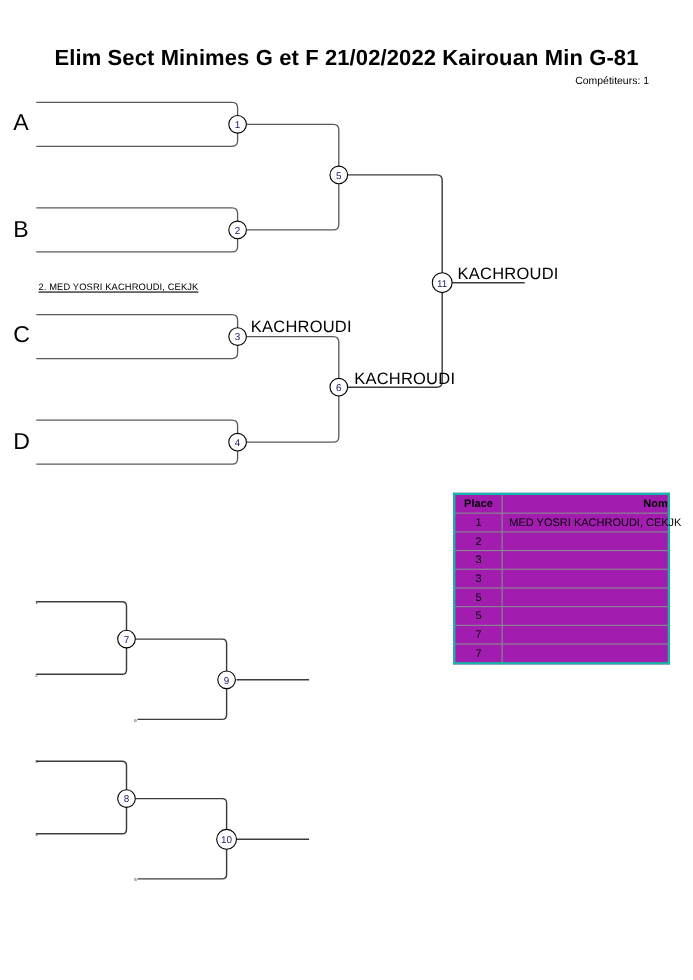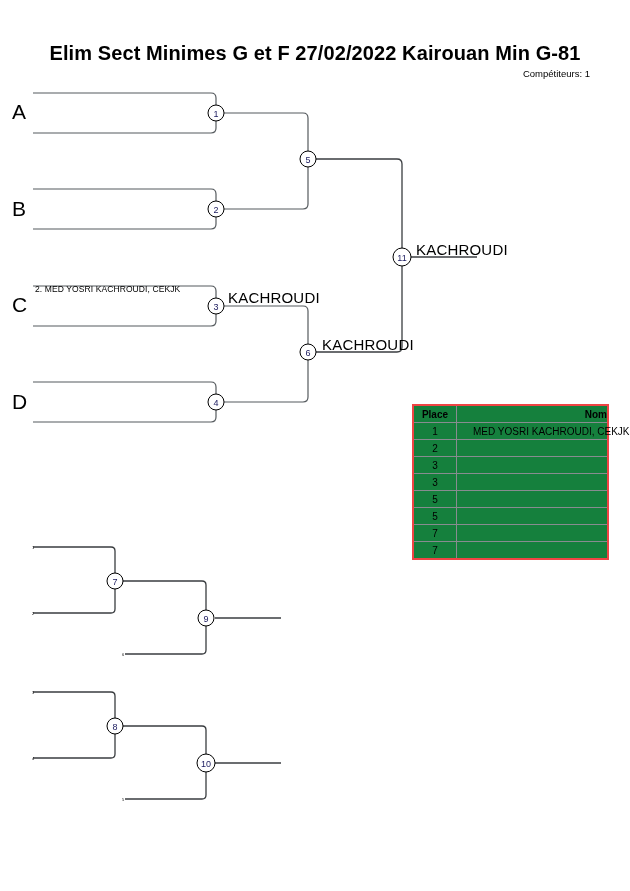--- a/index.html
+++ b/index.html
@@ -108,22 +108,23 @@
   #results-title {
     text-align: center;
     font-size: 11px;
     font-weight: bold;
     margin-bottom: 5px;
   }
   #results-table {
     border-collapse: collapse;
     width: 192px;
     table-layout: fixed;
-    border: 2px solid #ef4444;
-    background: #15803d;
+    border: 2px solid #14b8a6;
+    background: #a21caf;
+    margin-top: 44px;
   }
   #results-table th,
   #results-table td {
     border: 1px solid #888c90;
     height: 16px;
     font-size: 10px;
     font-weight: normal;
     padding: 0;
   }
   #results-table th {
@@ -132,32 +133,32 @@
   }
   .col-place {
     width: 42px;
     text-align: center;
   }
   .col-nom {
     width: 150px;
     text-align: right;
   }
   #results-table td.col-nom {
-    padding-left: 16px;
+    padding-left: 6px;
     white-space: nowrap;
     overflow: visible;
   }
   #results-table tbody td.col-place {
     text-align: center;
   }
 </style>
 </head>
 <body>
 
-<div id="header-title">Elim Sect Minimes G et F  27/02/2022  Kairouan   Min G-81</div>
+<div id="header-title">Elim Sect Minimes G et F  21/02/2022  Kairouan   Min G-81</div>
 <div id="header-competitors">Compétiteurs: 1</div>
 
 <svg id="bracket-svg" viewBox="0 0 630 891" xmlns="http://www.w3.org/2000/svg">
 
   <path class="br-line" d="M33,93 L211,93 Q216,93 216,98 L216,108"></path>
   <path class="br-line" d="M33,133 L211,133 Q216,133 216,128 L216,118"></path>
 
   <path class="br-line" d="M224,113 L303,113 Q308,113 308,118 L308,154"></path>
 
   <path class="br-line" d="M33,189 L211,189 Q216,189 216,194 L216,204"></path>
@@ -242,21 +243,21 @@
 </svg>
 
 <div id="group-letters">
     <div class="group-letter" style="left: 12px; top: 101px;">A</div>
     <div class="group-letter" style="left: 12px; top: 198px;">B</div>
     <div class="group-letter" style="left: 12px; top: 294px;">C</div>
     <div class="group-letter" style="left: 12px; top: 391px;">D</div>
   </div>
 
 <div id="entrant-labels">
-    <div class="slot-label" style="left: 35px; top: 284px;">2. MED YOSRI KACHROUDI, CEKJK</div>
+    <div class="slot-label" style="left: 35px; top: 256px; text-decoration: underline;">2. MED YOSRI KACHROUDI, CEKJK</div>
   </div>
 <div id="winner-labels">
     <div class="winner-label" style="left: 228px; top: 289px;">KACHROUDI</div>
     <div class="winner-label" style="left: 322px; top: 336px;">KACHROUDI</div>
     <div class="winner-label" style="left: 416px; top: 241px;">KACHROUDI</div>
   </div>
 <div id="mini-markers">
     <div class="mini-marker" style="left: 32px; top: 545px;">1</div>
     <div class="mini-marker" style="left: 32px; top: 611px;">2</div>
     <div class="mini-marker" style="left: 122px; top: 652px;">6</div>

